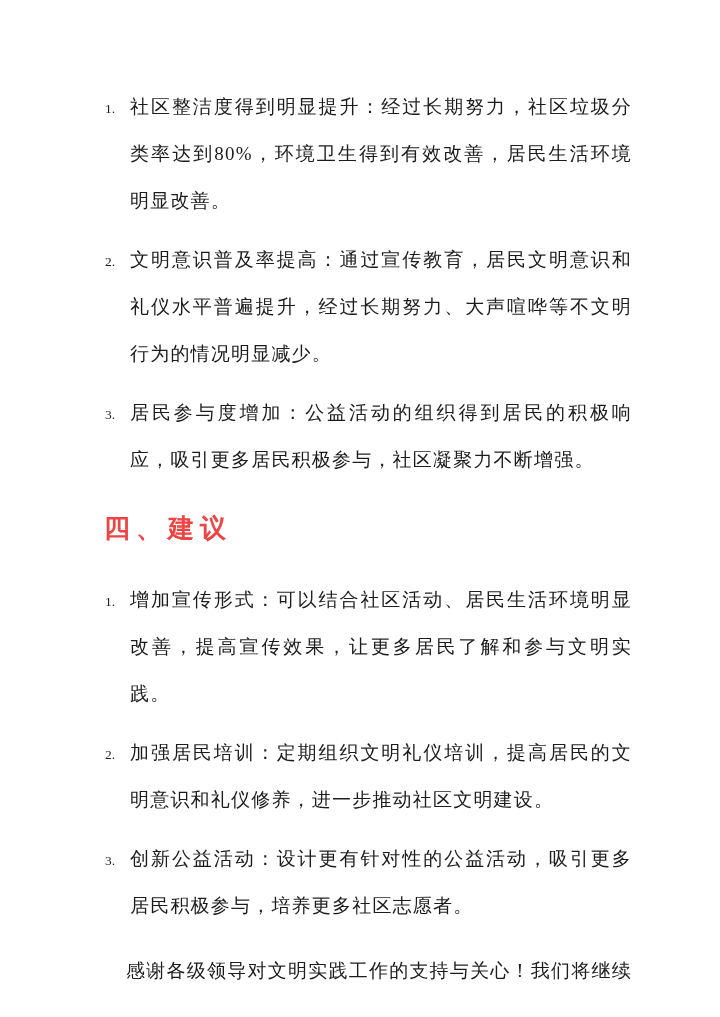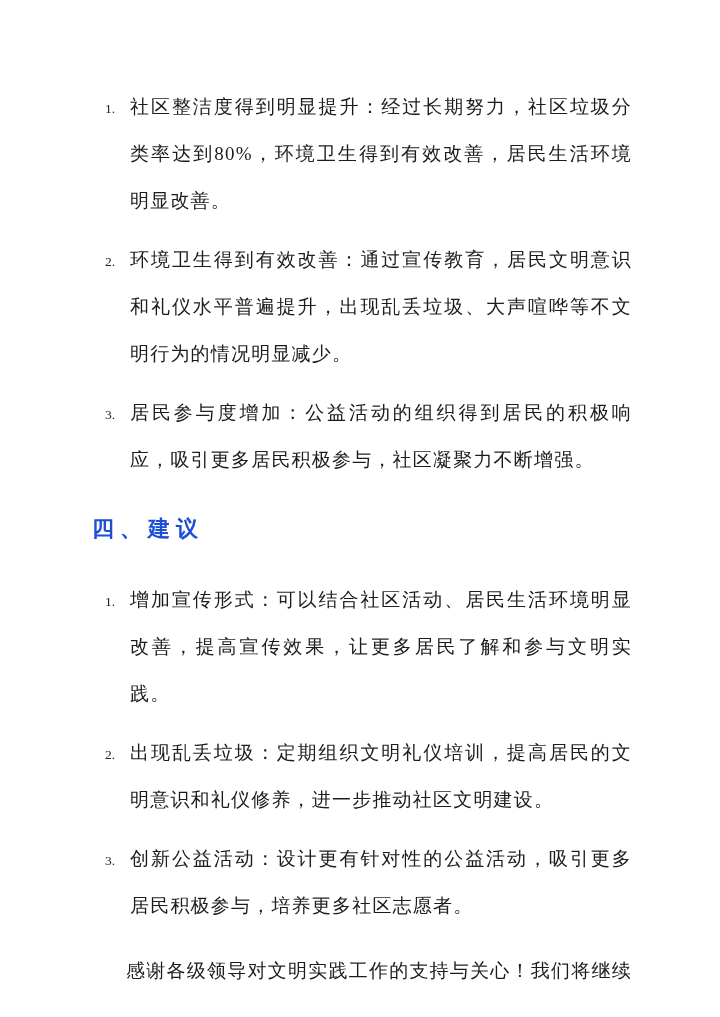--- a/index.html
+++ b/index.html
@@ -41,26 +41,26 @@
     font-size: 13.5px;
     letter-spacing: 0;
     color: #222222;
   }
   .doc-list-item .item-text {
     flex: 1 1 auto;
     text-align: justify;
     text-justify: inter-ideograph;
   }
   .section-heading {
-    margin: 22px 0 24px 4px;
-    font-size: 22px;
+    margin: 22px 0 24px 16px;
+    font-size: 26px;
     font-weight: bold;
     line-height: 47px;
     letter-spacing: 6px;
-    color: #1d4ed8;
+    color: #ef4444;
   }
   .closing-paragraph {
     margin: 8px 0 0 0;
     font-size: 19px;
     line-height: 59px;
     letter-spacing: 1.2px;
     text-align: justify;
     text-justify: inter-ideograph;
     text-indent: 2em;
   }
@@ -70,38 +70,38 @@
 
 <div class="page">
 
   <ol class="doc-list">
     <li class="doc-list-item">
       <span class="item-number">1.</span>
       <span class="item-text">社区整洁度得到明显提升：经过长期努力，社区垃圾分类率达到80%，环境卫生得到有效改善，居民生活环境明显改善。</span>
     </li>
     <li class="doc-list-item">
       <span class="item-number">2.</span>
-      <span class="item-text">环境卫生得到有效改善：通过宣传教育，居民文明意识和礼仪水平普遍提升，出现乱丢垃圾、大声喧哗等不文明行为的情况明显减少。</span>
+      <span class="item-text">文明意识普及率提高：通过宣传教育，居民文明意识和礼仪水平普遍提升，经过长期努力、大声喧哗等不文明行为的情况明显减少。</span>
     </li>
     <li class="doc-list-item">
       <span class="item-number">3.</span>
       <span class="item-text">居民参与度增加：公益活动的组织得到居民的积极响应，吸引更多居民积极参与，社区凝聚力不断增强。</span>
     </li>
   </ol>
 
   <h2 class="section-heading">四、建议</h2>
 
   <ol class="doc-list">
     <li class="doc-list-item">
       <span class="item-number">1.</span>
       <span class="item-text">增加宣传形式：可以结合社区活动、居民生活环境明显改善，提高宣传效果，让更多居民了解和参与文明实践。</span>
     </li>
     <li class="doc-list-item">
       <span class="item-number">2.</span>
-      <span class="item-text">出现乱丢垃圾：定期组织文明礼仪培训，提高居民的文明意识和礼仪修养，进一步推动社区文明建设。</span>
+      <span class="item-text">加强居民培训：定期组织文明礼仪培训，提高居民的文明意识和礼仪修养，进一步推动社区文明建设。</span>
     </li>
     <li class="doc-list-item">
       <span class="item-number">3.</span>
       <span class="item-text">创新公益活动：设计更有针对性的公益活动，吸引更多居民积极参与，培养更多社区志愿者。</span>
     </li>
   </ol>
 
   <p class="closing-paragraph">感谢各级领导对文明实践工作的支持与关心！我们将继续努力，为社区文明建设贡献自己的力量！</p>
 
 </div>

